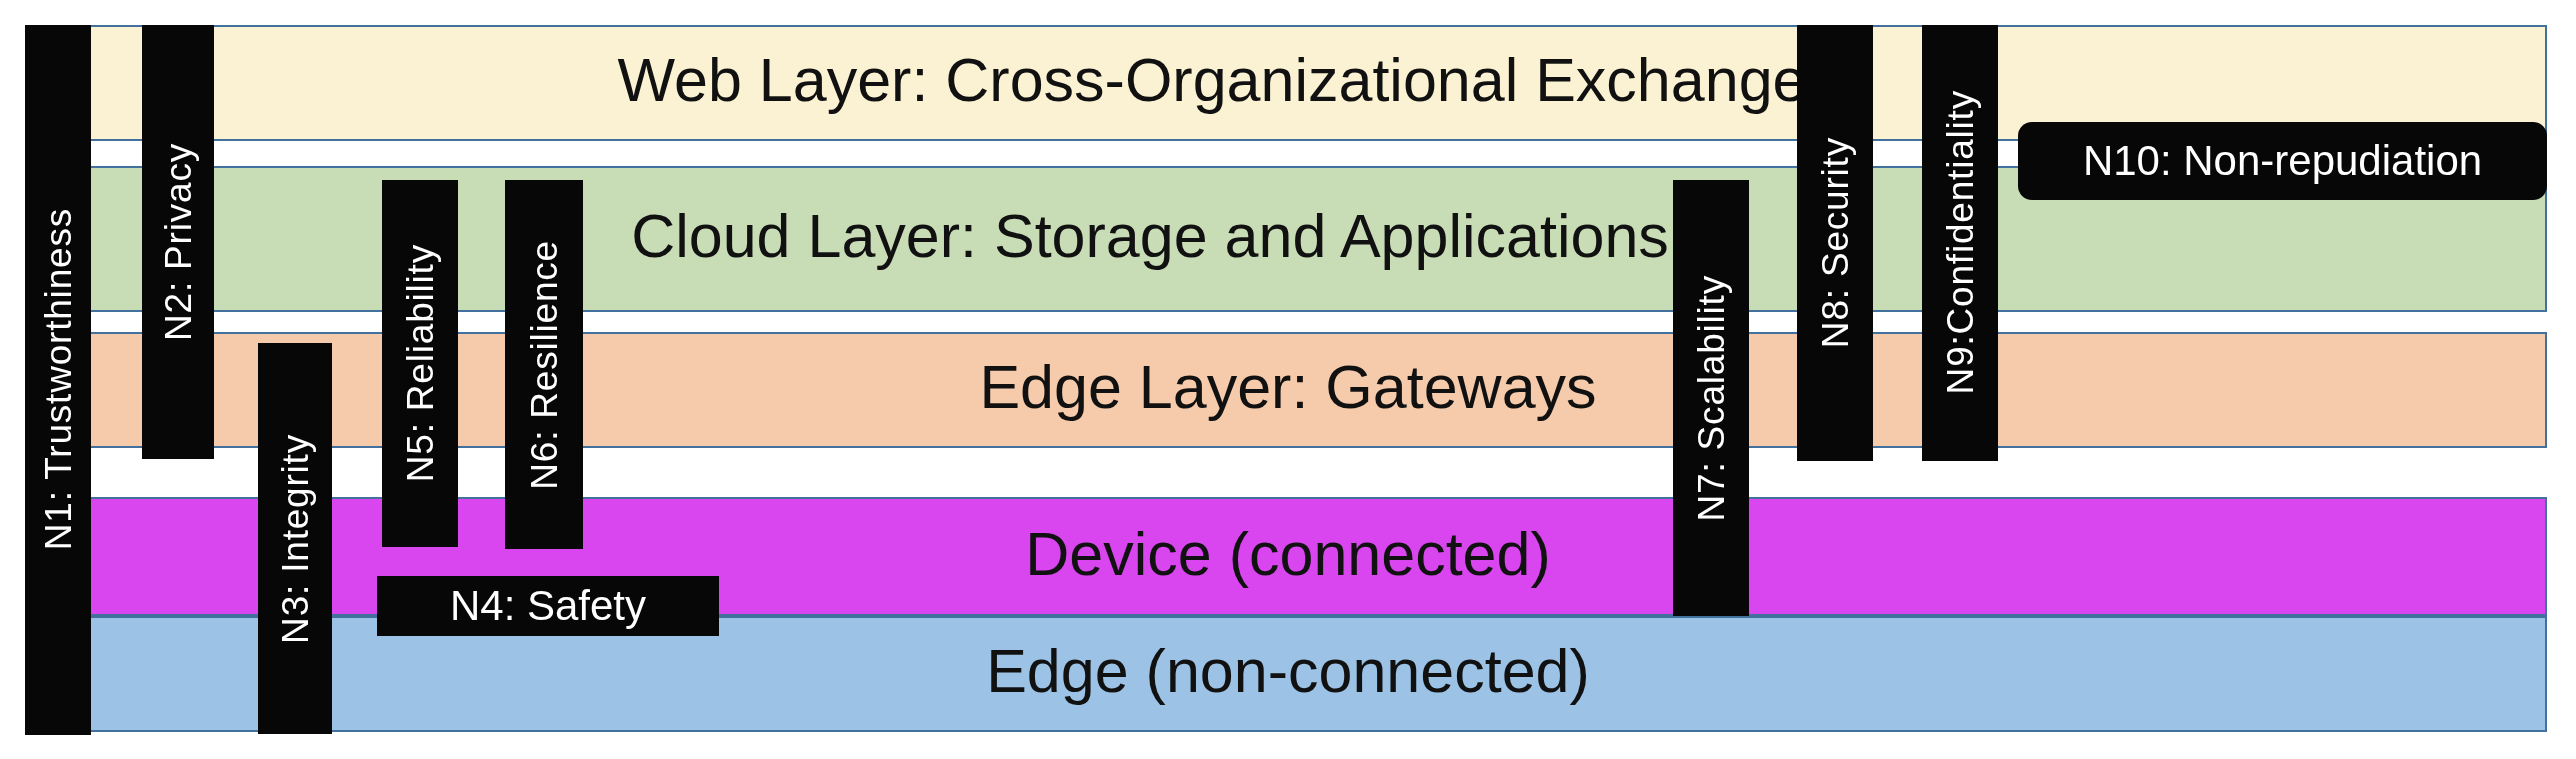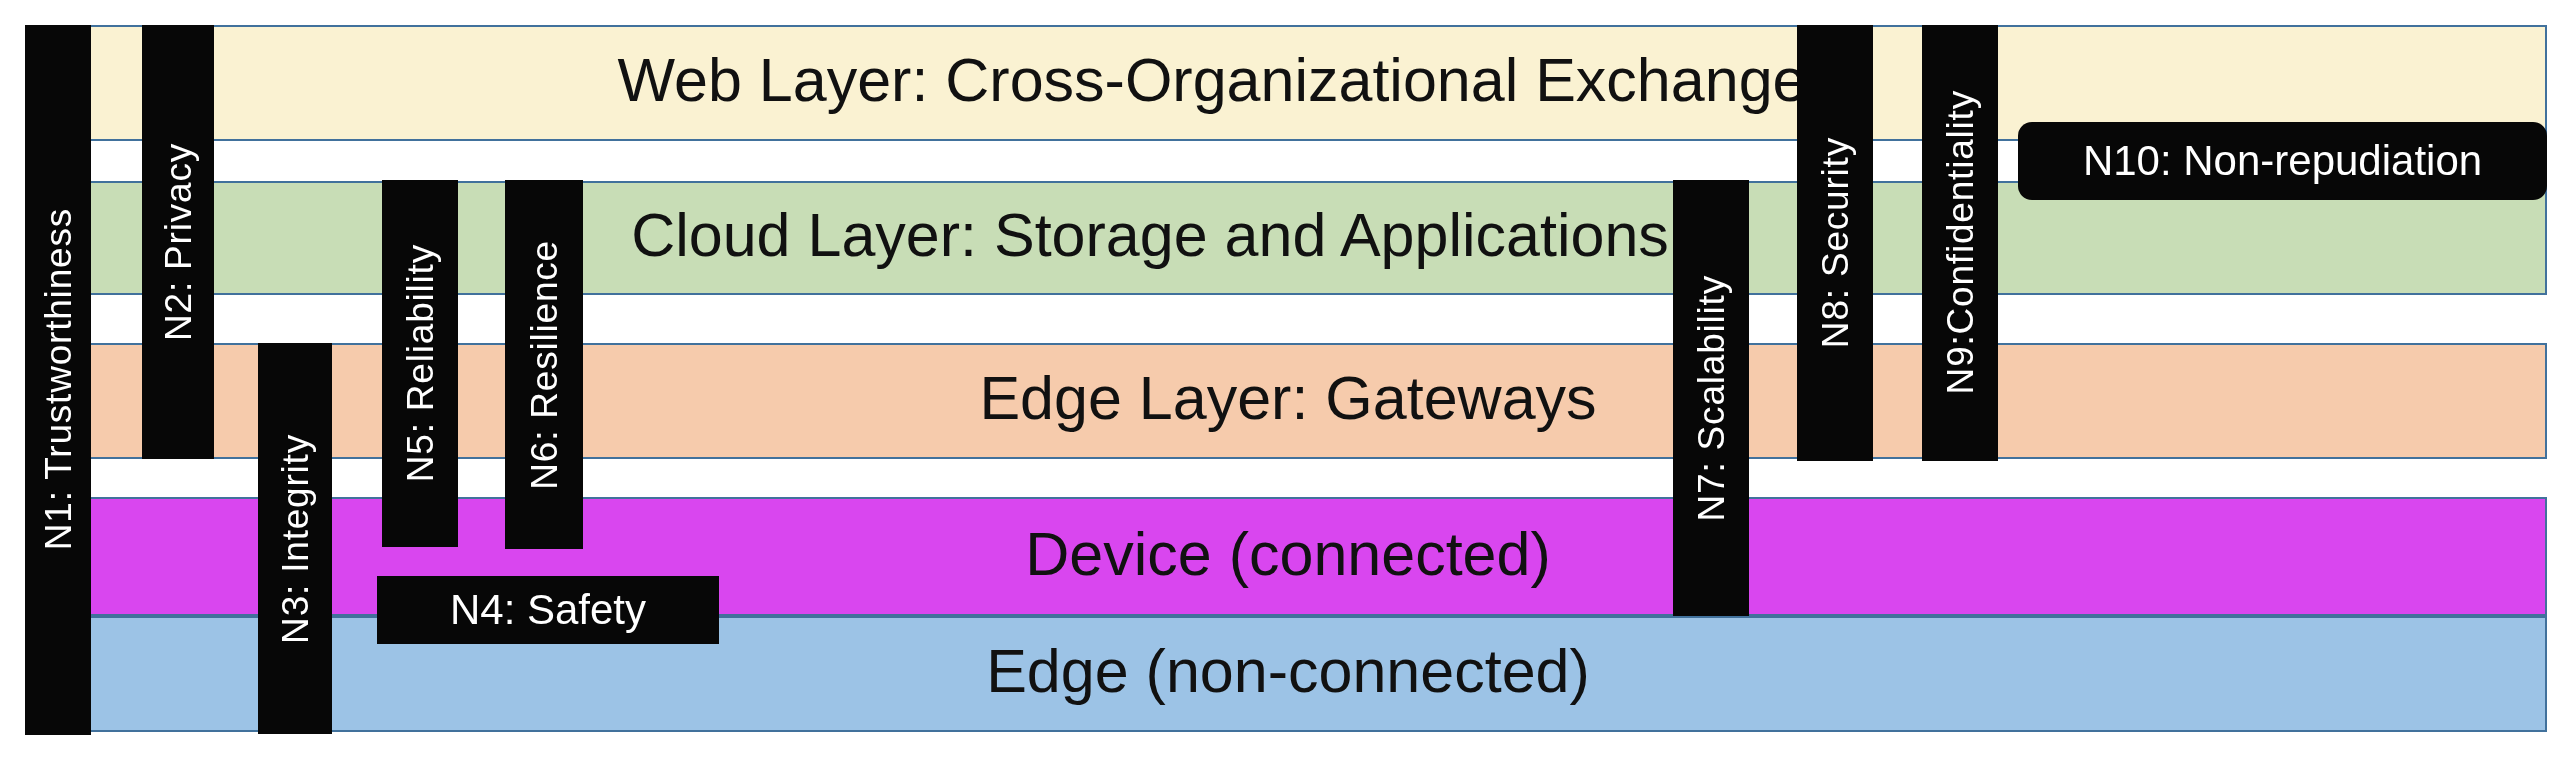--- a/index.html
+++ b/index.html
@@ -22,22 +22,22 @@
     left: 29px;
     width: 2518px;
     border: 2.3px solid #41719c;
     box-sizing: border-box;
     display: flex;
     align-items: center;
     justify-content: center;
     z-index: 1;
   }
   .band-web    { top: 25px;  height: 116px; }
-  .band-cloud  { top: 181px; height: 114px; }
-  .band-edge   { top: 343px; height: 116px; }
+  .band-cloud  { top: 166px; height: 146px; }
+  .band-edge   { top: 332px; height: 116px; }
   .band-device { top: 497px; height: 119px; }
   .band-asset  { top: 616px; height: 116px; }
   .band-label {
     font-size: 61px;
     color: #111111;
     white-space: nowrap;
     line-height: 1;
     padding-bottom: 4.6px;
   }
   .shift-web   { transform: translateX(-76px); }
@@ -74,21 +74,21 @@
     align-items: center;
     justify-content: center;
     z-index: 4;
   }
   .hbox .htext {
     color: #ffffff;
     font-size: 42px;
     white-space: nowrap;
     line-height: 1;
   }
-  .box-n4  { left: 377px;  top: 576px; width: 342px; height: 68px; }
+  .box-n4  { left: 377px;  top: 576px; width: 342px; height: 60px; }
   .box-n10 { left: 2018px; top: 122px; width: 529px; height: 78px; border-radius: 14px; }
 </style>
 </head>
 <body>
 
 <div class="stage">
 
   <div class="band band-web" style="background-color: rgb(250, 242, 210);">
     <span class="band-label shift-web">Web Layer: Cross-Organizational Exchange</span>
   </div>

